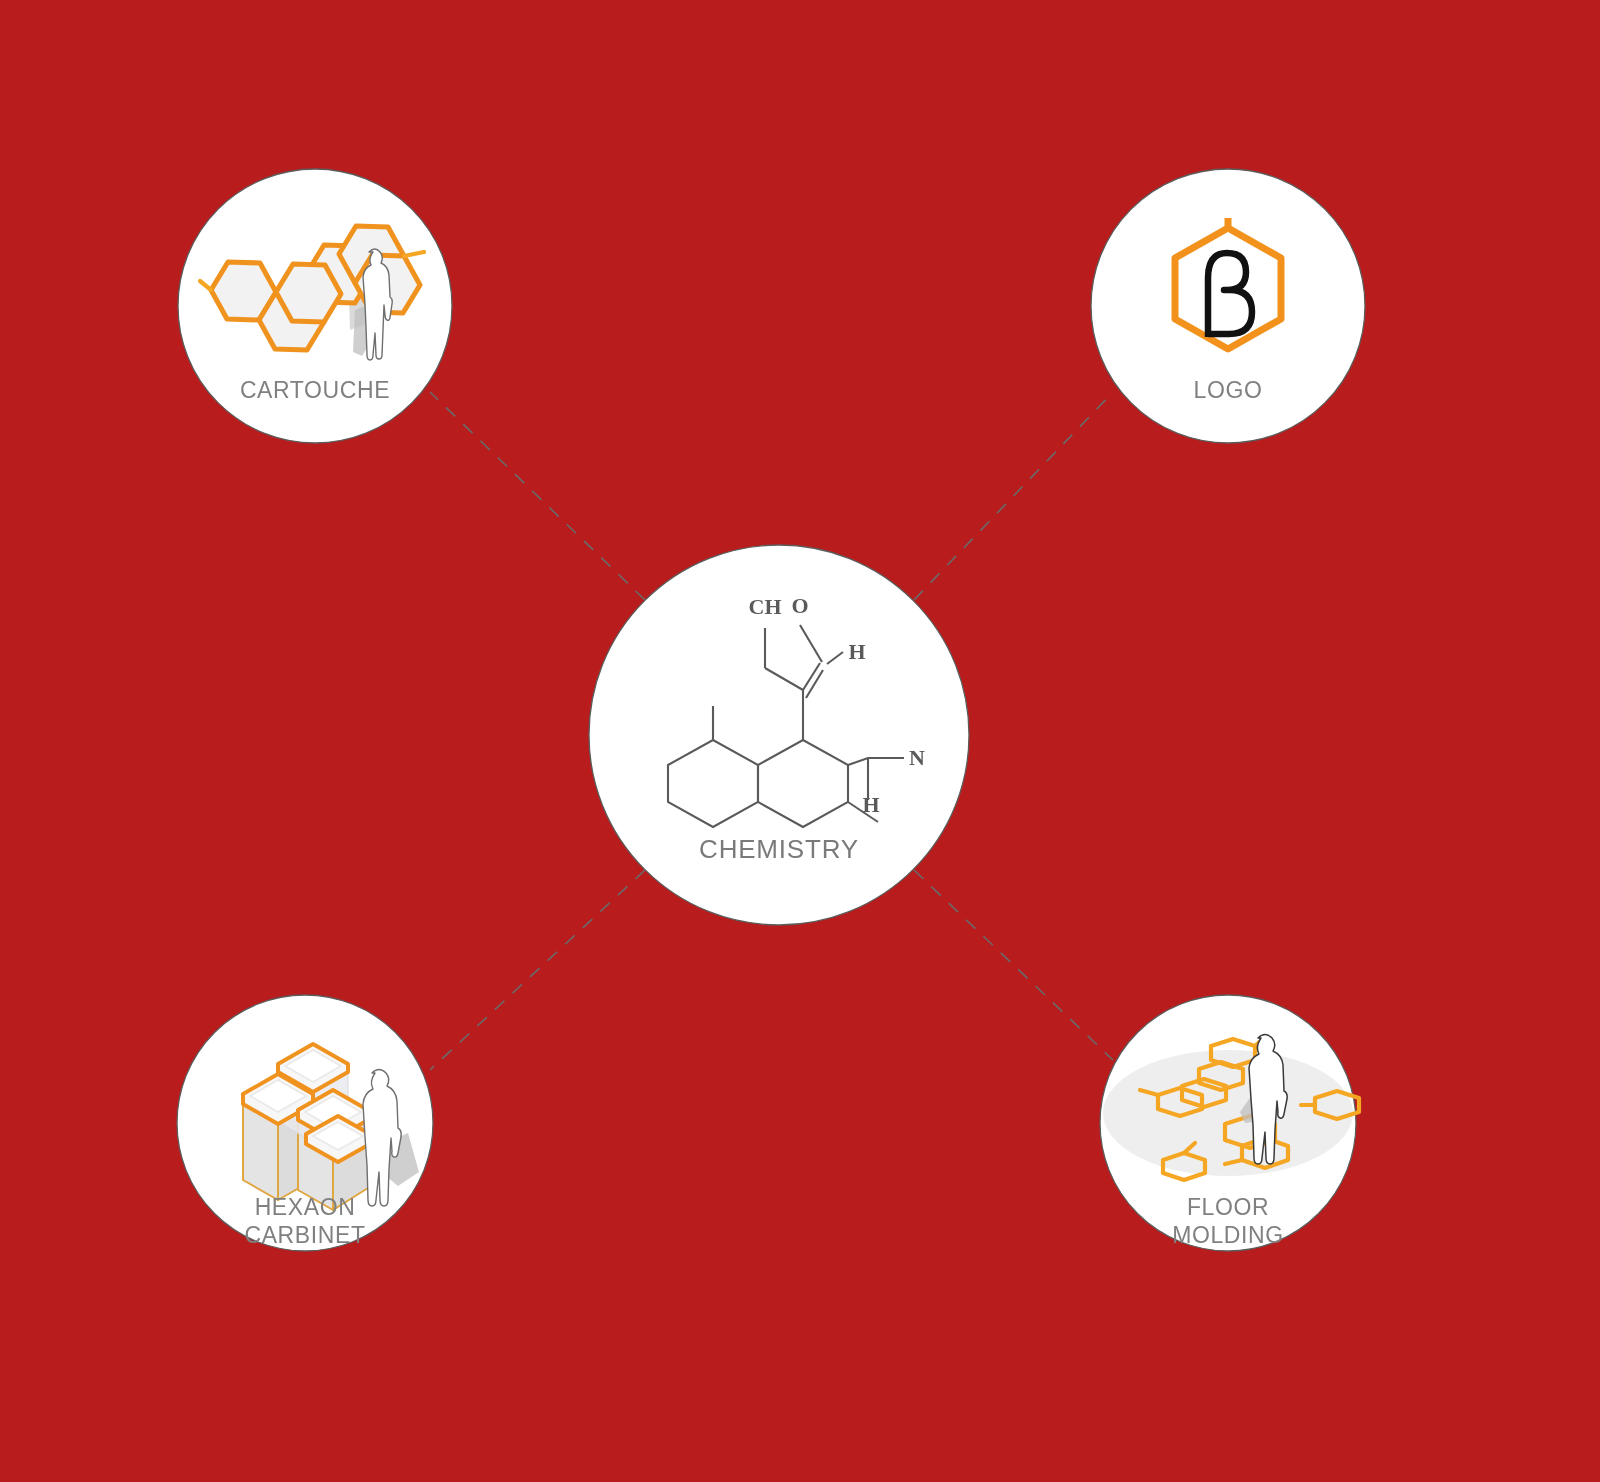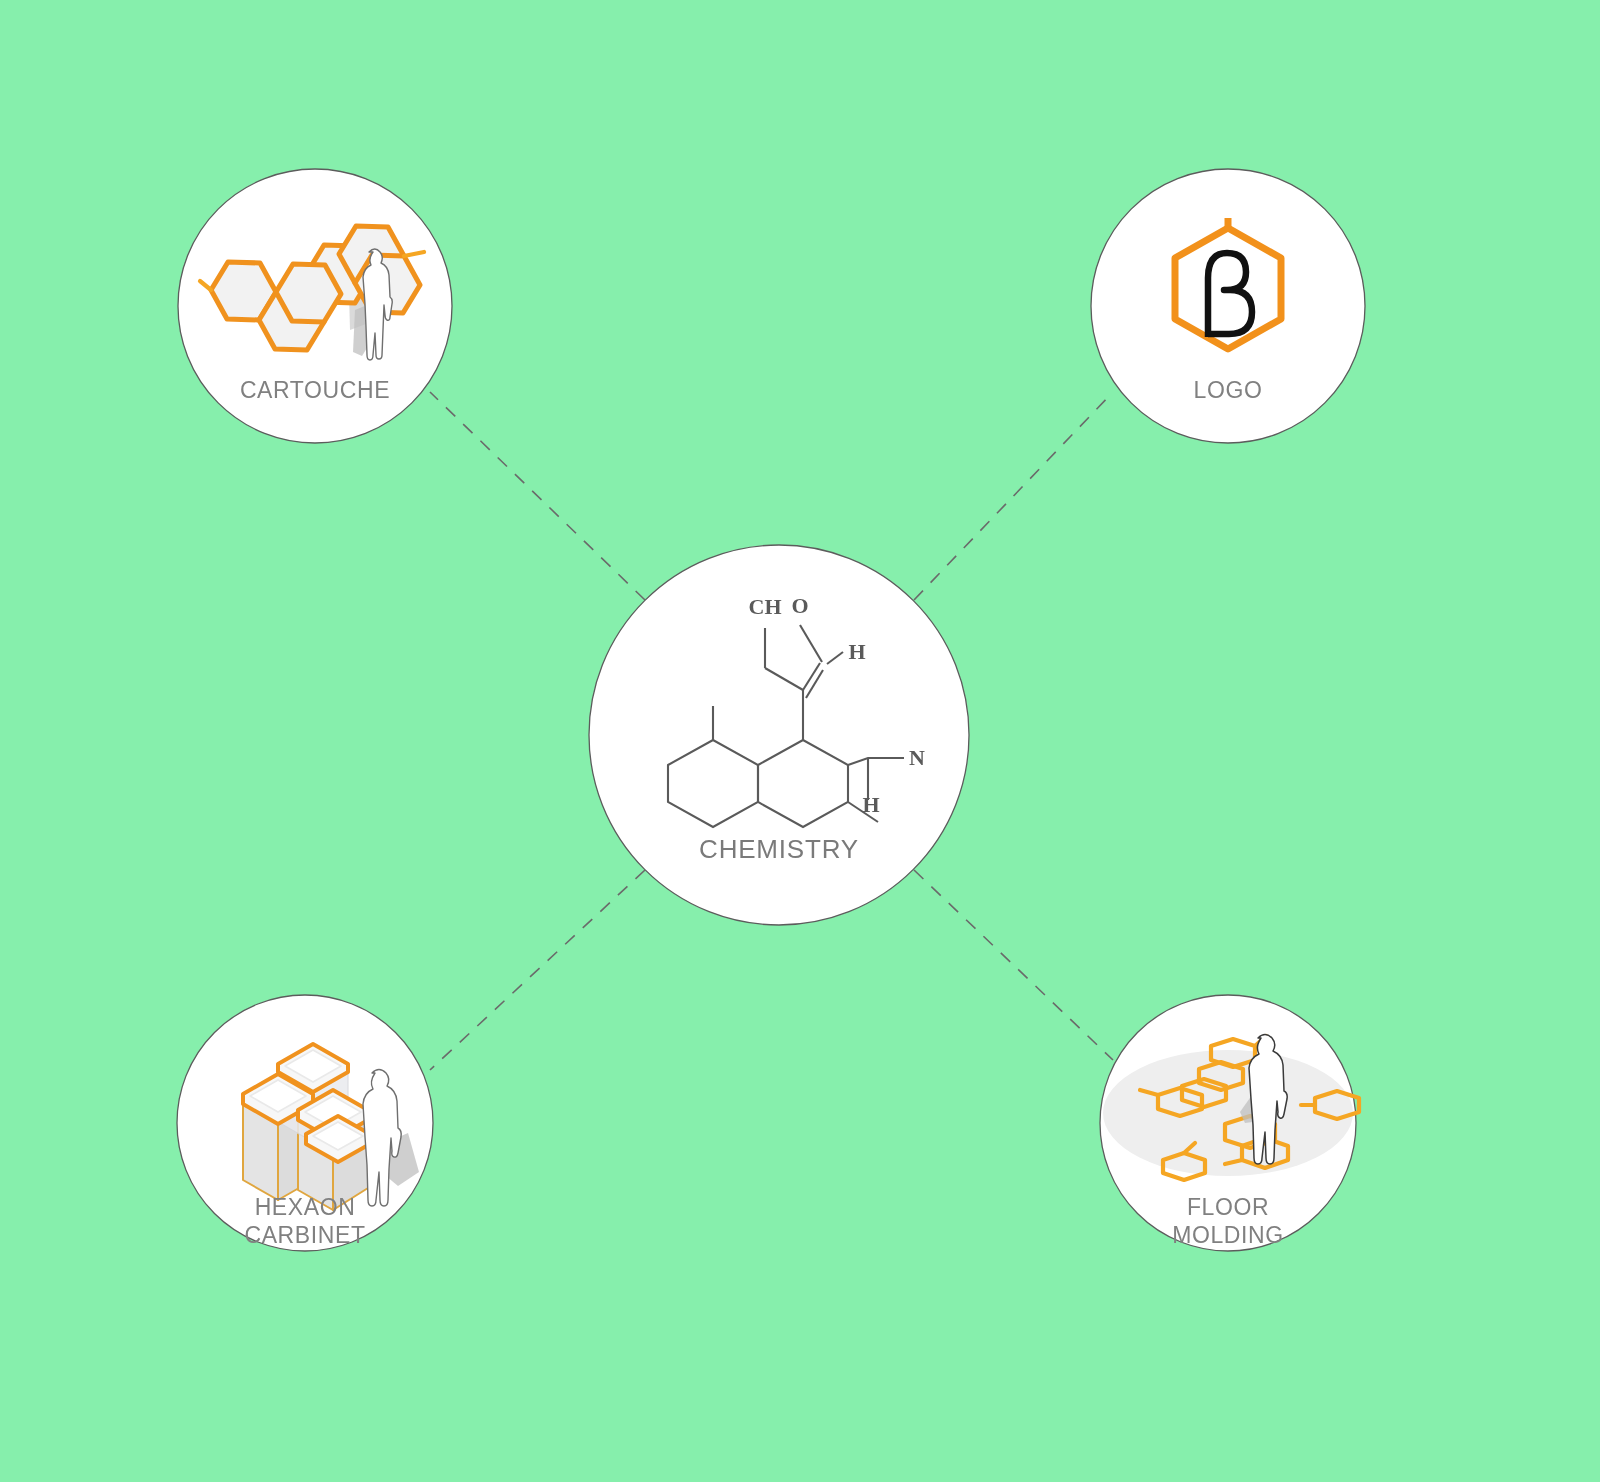--- a/index.html
+++ b/index.html
@@ -7,21 +7,21 @@
     padding: 0;
     background: #ffffff;
   }
   body {
     font-family: "Liberation Sans", sans-serif;
   }
   #stage {
     position: relative;
     width: 1600px;
     height: 1482px;
-    background: #86efac;
+    background: #b91c1c;
     overflow: hidden;
   }
   #stage svg.root {
     position: absolute;
     left: 0;
     top: 0;
     width: 1600px;
     height: 1482px;
   }
   .node-label {

